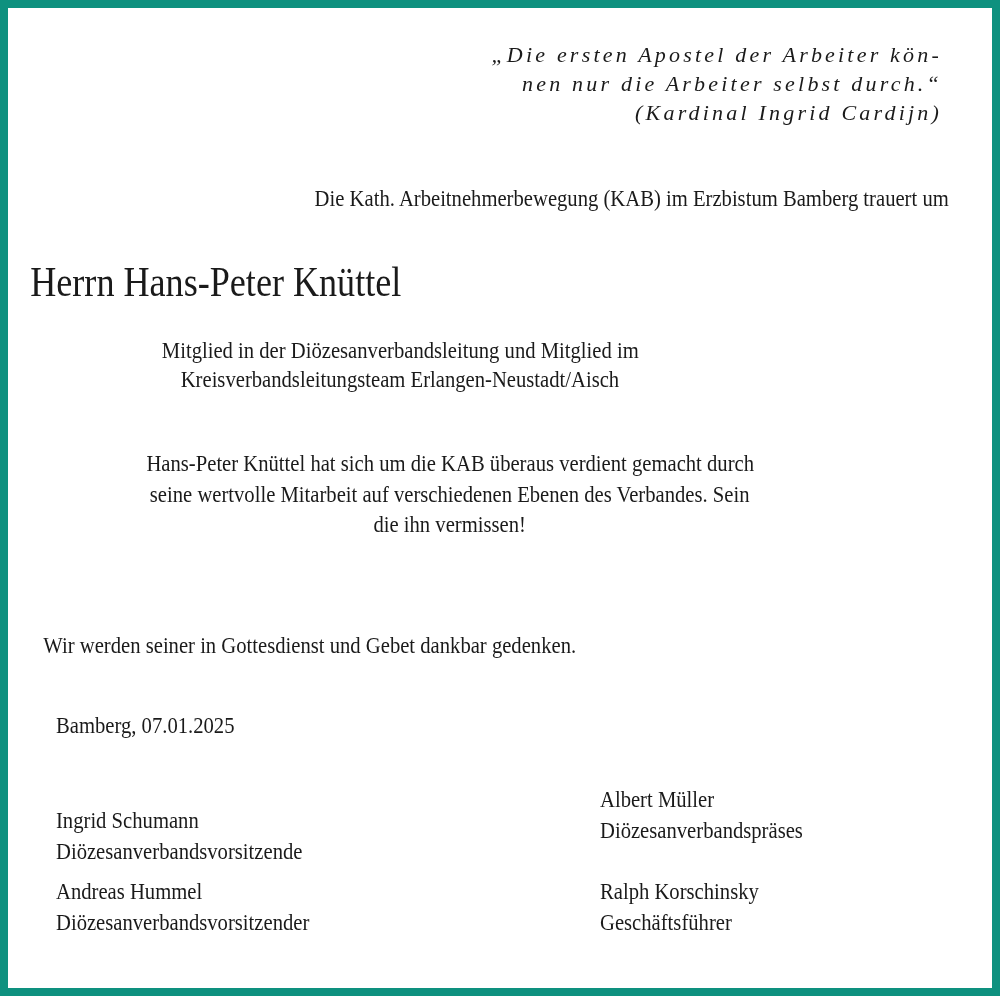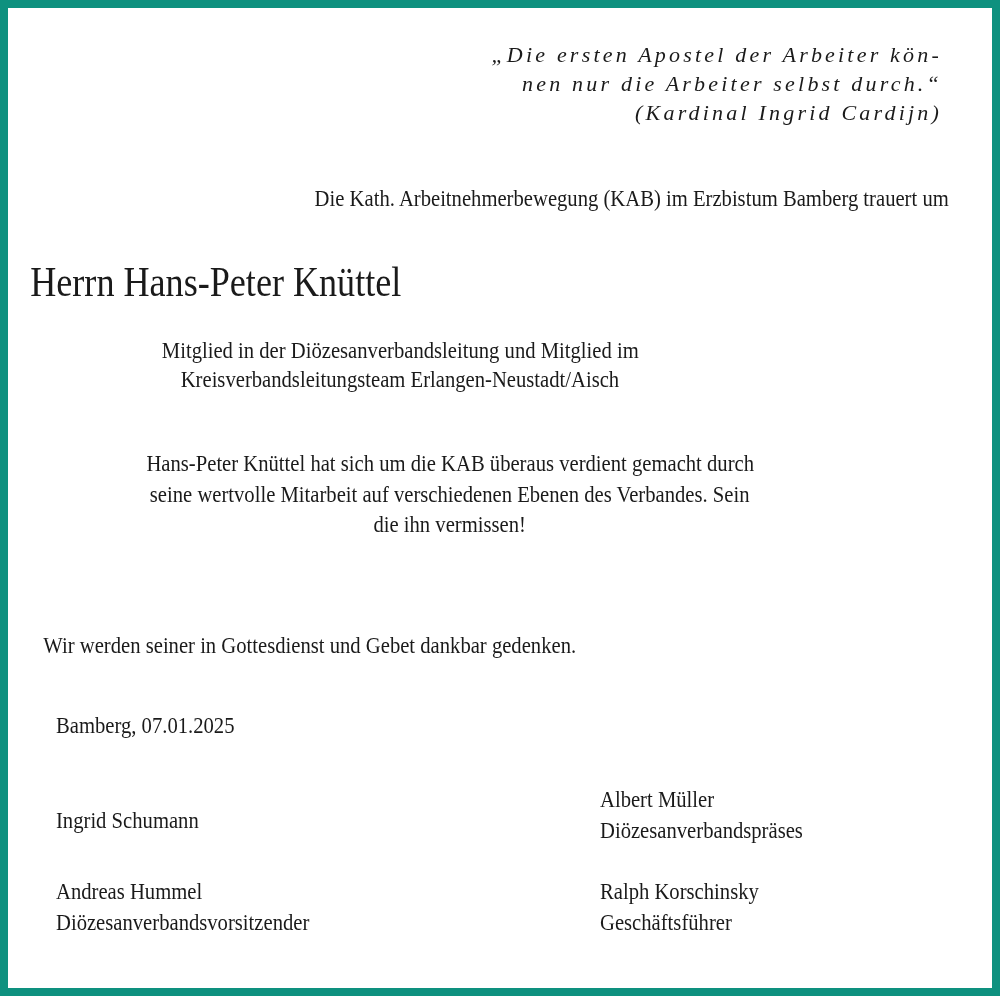--- a/index.html
+++ b/index.html
@@ -65,20 +65,21 @@
 <div class="abs closing">
   <span class="cond scale">Wir werden seiner in Gottesdienst und Gebet dankbar gedenken.</span>
 </div>
 
 <div class="abs place">
   <span class="scale-l">Bamberg, 07.01.2025</span>
 </div>
 
 <div class="abs sig" style="left:56px; top:784px;margin-top:21px;">
   <div><span class="scale-l">Ingrid Schumann</span></div>
+  <div><span class="scale-l">Diözesanverbandsvorsitzende</span></div>
 </div>
 <div class="abs sig" style="left:600px; top:784px;">
   <div><span class="scale-l">Albert Müller</span></div>
   <div><span class="scale-l">Diözesanverbandspräses</span></div>
 </div>
 <div class="abs sig" style="left:56px; top:876px;">
   <div><span class="scale-l">Andreas Hummel</span></div>
   <div><span class="scale-l">Diözesanverbandsvorsitzender</span></div>
 </div>
 <div class="abs sig" style="left:600px; top:876px;">

